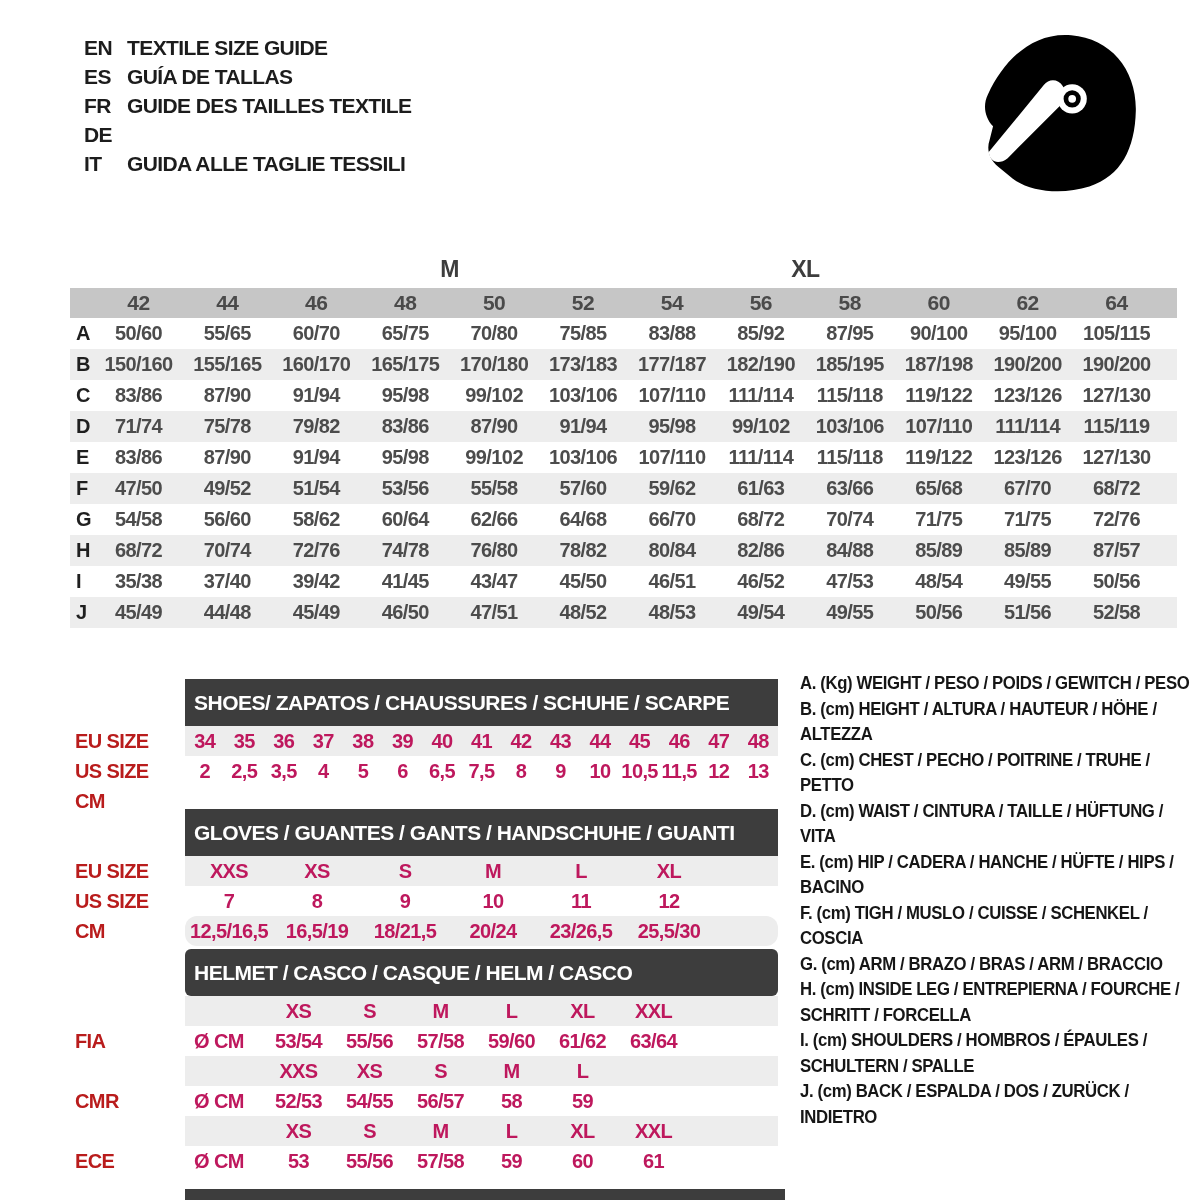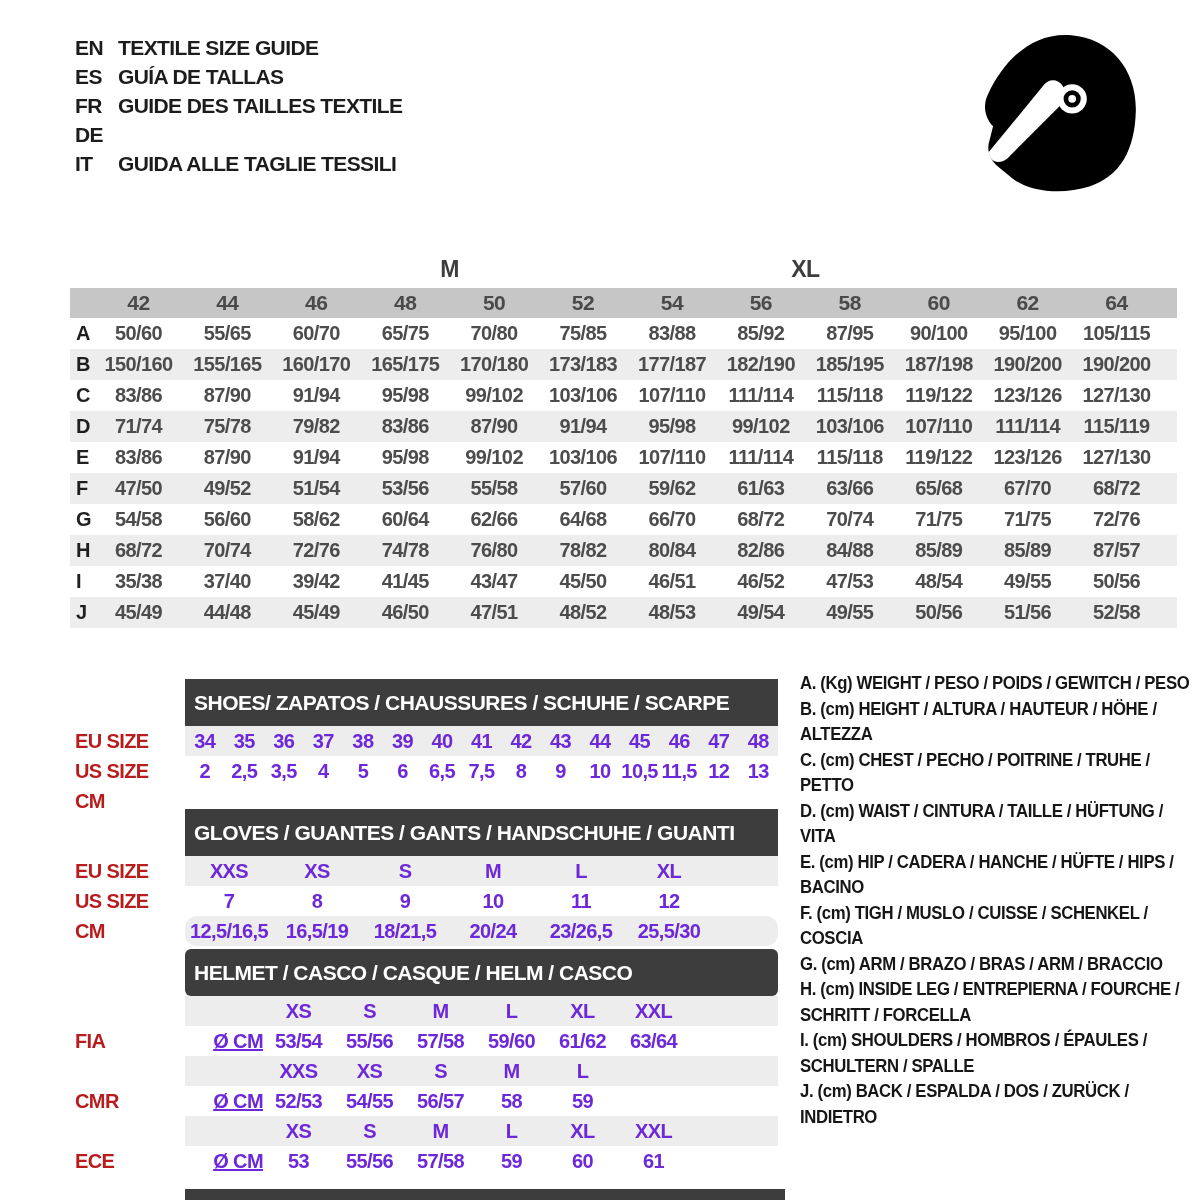--- a/index.html
+++ b/index.html
@@ -1,20 +1,20 @@
 <!DOCTYPE html>
 <html><head>
 <meta charset="utf-8">
 <style>
   html,body{margin:0;padding:0;background:#fff;}
   .page{position:relative;width:1200px;height:1200px;background:#fff;overflow:hidden;
         font-family:"Liberation Sans","DejaVu Sans",sans-serif;font-weight:bold;color:#222;}
 
   
-  .lang-block{position:absolute;left:75px;top:33px;}
+  .lang-block{position:absolute;left:84px;top:33px;}
   .lang-line{display:flex;height:29px;align-items:center;font-size:21px;letter-spacing:-0.6px;color:#1c1c1c;}
   .lang-code{width:43px;flex:0 0 43px;}
   
   .helmet-icon{position:absolute;left:975px;top:28px;width:172px;height:176px;}
 
   
   .main-table{position:absolute;left:70px;top:250px;width:1107px;}
   .mt-grid{display:grid;grid-template-columns:24px repeat(12,1fr);padding-right:16px;}
   .mt-header{height:38px;align-items:stretch;}
   .size-box{display:flex;align-items:center;justify-content:center;color:#fff;
@@ -27,26 +27,26 @@
   .mt-row .cell{text-align:center;letter-spacing:-0.6px;white-space:nowrap;}
   .mt-row .letter{color:#1f1f1f;text-align:left;padding-left:6px;font-size:20px;}
 
   
   .section{position:absolute;left:70px;width:708px;}
   .sec-header{margin-left:115px;height:47px;display:flex;align-items:center;
               color:#fff;font-size:21px;letter-spacing:-0.5px;padding-left:9px;box-sizing:border-box;}
   .sec-row{display:flex;height:30px;}
   .row-label{flex:0 0 115px;display:flex;align-items:center;padding-left:5px;box-sizing:border-box;
              font-size:20px;letter-spacing:-0.6px;color:#b91c1c;}
-  .row-values{flex:0 0 593px;display:grid;align-items:center;font-size:20px;color:#6d28d9;}
+  .row-values{flex:0 0 593px;display:grid;align-items:center;font-size:20px;color:#be185d;}
   .row-values .cell{text-align:center;letter-spacing:-0.6px;white-space:nowrap;}
   .g15{grid-template-columns:repeat(15,1fr);}
   .g6{grid-template-columns:repeat(6,88px);}
   .gh{grid-template-columns:78px repeat(6,71px);}
-  .gh .unit{text-align:right;padding-left:9px;text-decoration:underline;}
+  .gh .unit{text-align:left;padding-left:9px;}
 
   
   .legend{position:absolute;left:800px;top:671px;width:432px;transform:scaleX(0.93);
           transform-origin:0 0;font-size:18px;line-height:25.5px;letter-spacing:-0.4px;color:#161616;}
   .legend-item{white-space:normal;}
 
   
   .next-bar{position:absolute;left:185px;top:1189px;width:600px;height:11px;}
 </style>
 </head>

